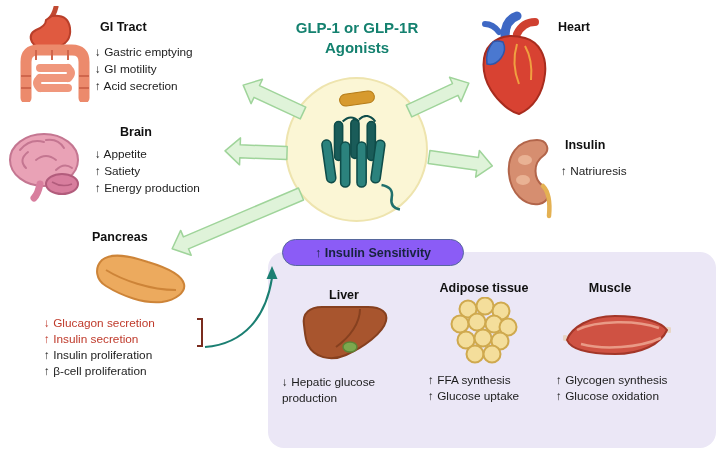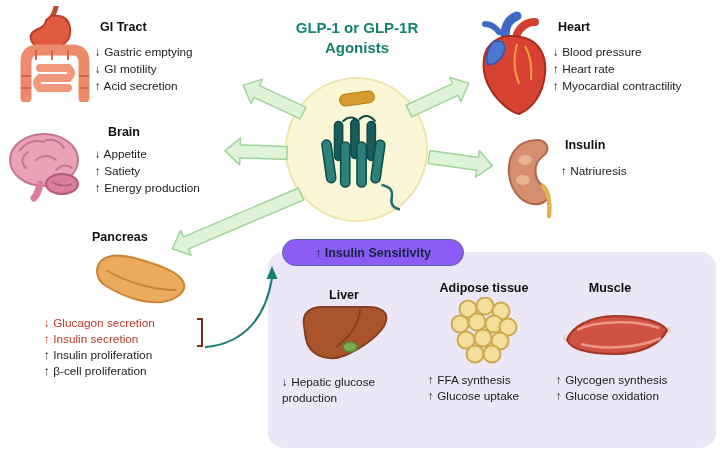--- a/index.html
+++ b/index.html
@@ -102,21 +102,21 @@
 
   <div class="abs icon" style="left:6px;top:130px;width:84px;height:72px;">
     <svg viewBox="0 0 84 72">
       <ellipse cx="38" cy="30" rx="34" ry="26" fill="#e9a2b6" stroke="#c47691" stroke-width="2"></ellipse>
       <path d="M14,20 q10,-12 24,-8 M20,38 q-8,-8 2,-16 M40,10 q12,-2 18,8 M30,30 q10,-8 20,0 M50,40 q8,-8 16,-2" stroke="#c47691" stroke-width="2" fill="none" stroke-linecap="round"></path>
       <path d="M34,54 q-2,10 -6,14" stroke="#d87e9e" stroke-width="7" fill="none" stroke-linecap="round"></path>
       <ellipse cx="56" cy="54" rx="16" ry="10" fill="#d87e9e" stroke="#b25c7c" stroke-width="2"></ellipse>
       <path d="M46,52 q10,6 20,2" stroke="#b25c7c" stroke-width="1.5" fill="none"></path>
     </svg>
   </div>
-  <div class="abs organ-label" style="left:88px;top:125px;padding-left:20px;">Brain</div>
+  <div class="abs organ-label" style="left:100px;top:125px;padding-left:20px;">Brain</div>
   <div class="abs effects" style="left:95px;top:146px;">
     <div>↓ Appetite</div>
     <div>↑ Satiety</div>
     <div>↑ Energy production</div>
   </div>
 
   <div class="abs organ-label" style="left:92px;top:230px;">Pancreas</div>
   <div class="abs icon" style="left:92px;top:246px;width:98px;height:68px;">
     <svg viewBox="0 0 98 68">
       <path d="M10,14 C2,22 4,34 14,40 C30,50 52,58 70,56 C84,54 94,46 92,38 C90,30 76,22 56,16 C38,10 20,6 10,14 Z" fill="#ecaa5e" stroke="#cd8438" stroke-width="2"></path>
@@ -135,25 +135,20 @@
     <svg viewBox="0 0 72 108">
       <path d="M28,26 q0,-16 12,-20" stroke="#3e68c4" stroke-width="9" fill="none" stroke-linecap="round"></path>
       <path d="M40,24 q6,-12 18,-12" stroke="#cf4030" stroke-width="8" fill="none" stroke-linecap="round"></path>
       <path d="M22,22 q-6,-8 -14,-8" stroke="#3e68c4" stroke-width="6" fill="none" stroke-linecap="round"></path>
       <path d="M14,34 C4,44 4,64 14,80 C22,93 34,102 42,104 C56,98 66,84 68,64 C70,46 62,32 48,28 C34,24 22,26 14,34 Z" fill="#d84232" stroke="#a82c1e" stroke-width="2"></path>
       <path d="M16,32 q-8,10 -6,22 q8,2 14,-6 q6,-8 2,-16 q-6,-2 -10,0 z" fill="#4a78d0" stroke="#2f55a8" stroke-width="1.5"></path>
       <path d="M40,34 q-6,20 2,40 M48,36 q8,14 6,34" stroke="#f0a040" stroke-width="2" fill="none"></path>
     </svg>
   </div>
   <div class="abs organ-label" style="left:558px;top:20px;">Heart</div>
-  <div class="abs effects" style="left:553px;top:44px;">
-    <div>↓ Blood pressure</div>
-    <div>↑ Heart rate</div>
-    <div>↑ Myocardial contractility</div>
-  </div>
 
   <div class="abs icon" style="left:503px;top:136px;width:58px;height:84px;">
     <svg viewBox="0 0 58 84">
       <path d="M34,4 C14,4 4,20 6,38 C8,58 22,70 36,68 C46,66 48,56 40,50 C30,43 30,27 40,20 C48,14 44,4 34,4 Z" fill="#d68e70" stroke="#b2654a" stroke-width="2"></path>
       <ellipse cx="22" cy="24" rx="7" ry="5" fill="#e9b294"></ellipse>
       <ellipse cx="20" cy="44" rx="7" ry="5" fill="#e9b294"></ellipse>
       <path d="M40,50 q8,8 6,30" stroke="#e4b153" stroke-width="4.5" fill="none" stroke-linecap="round"></path>
     </svg>
   </div>
   <div class="abs organ-label" style="left:565px;top:138px;">Insulin</div>

